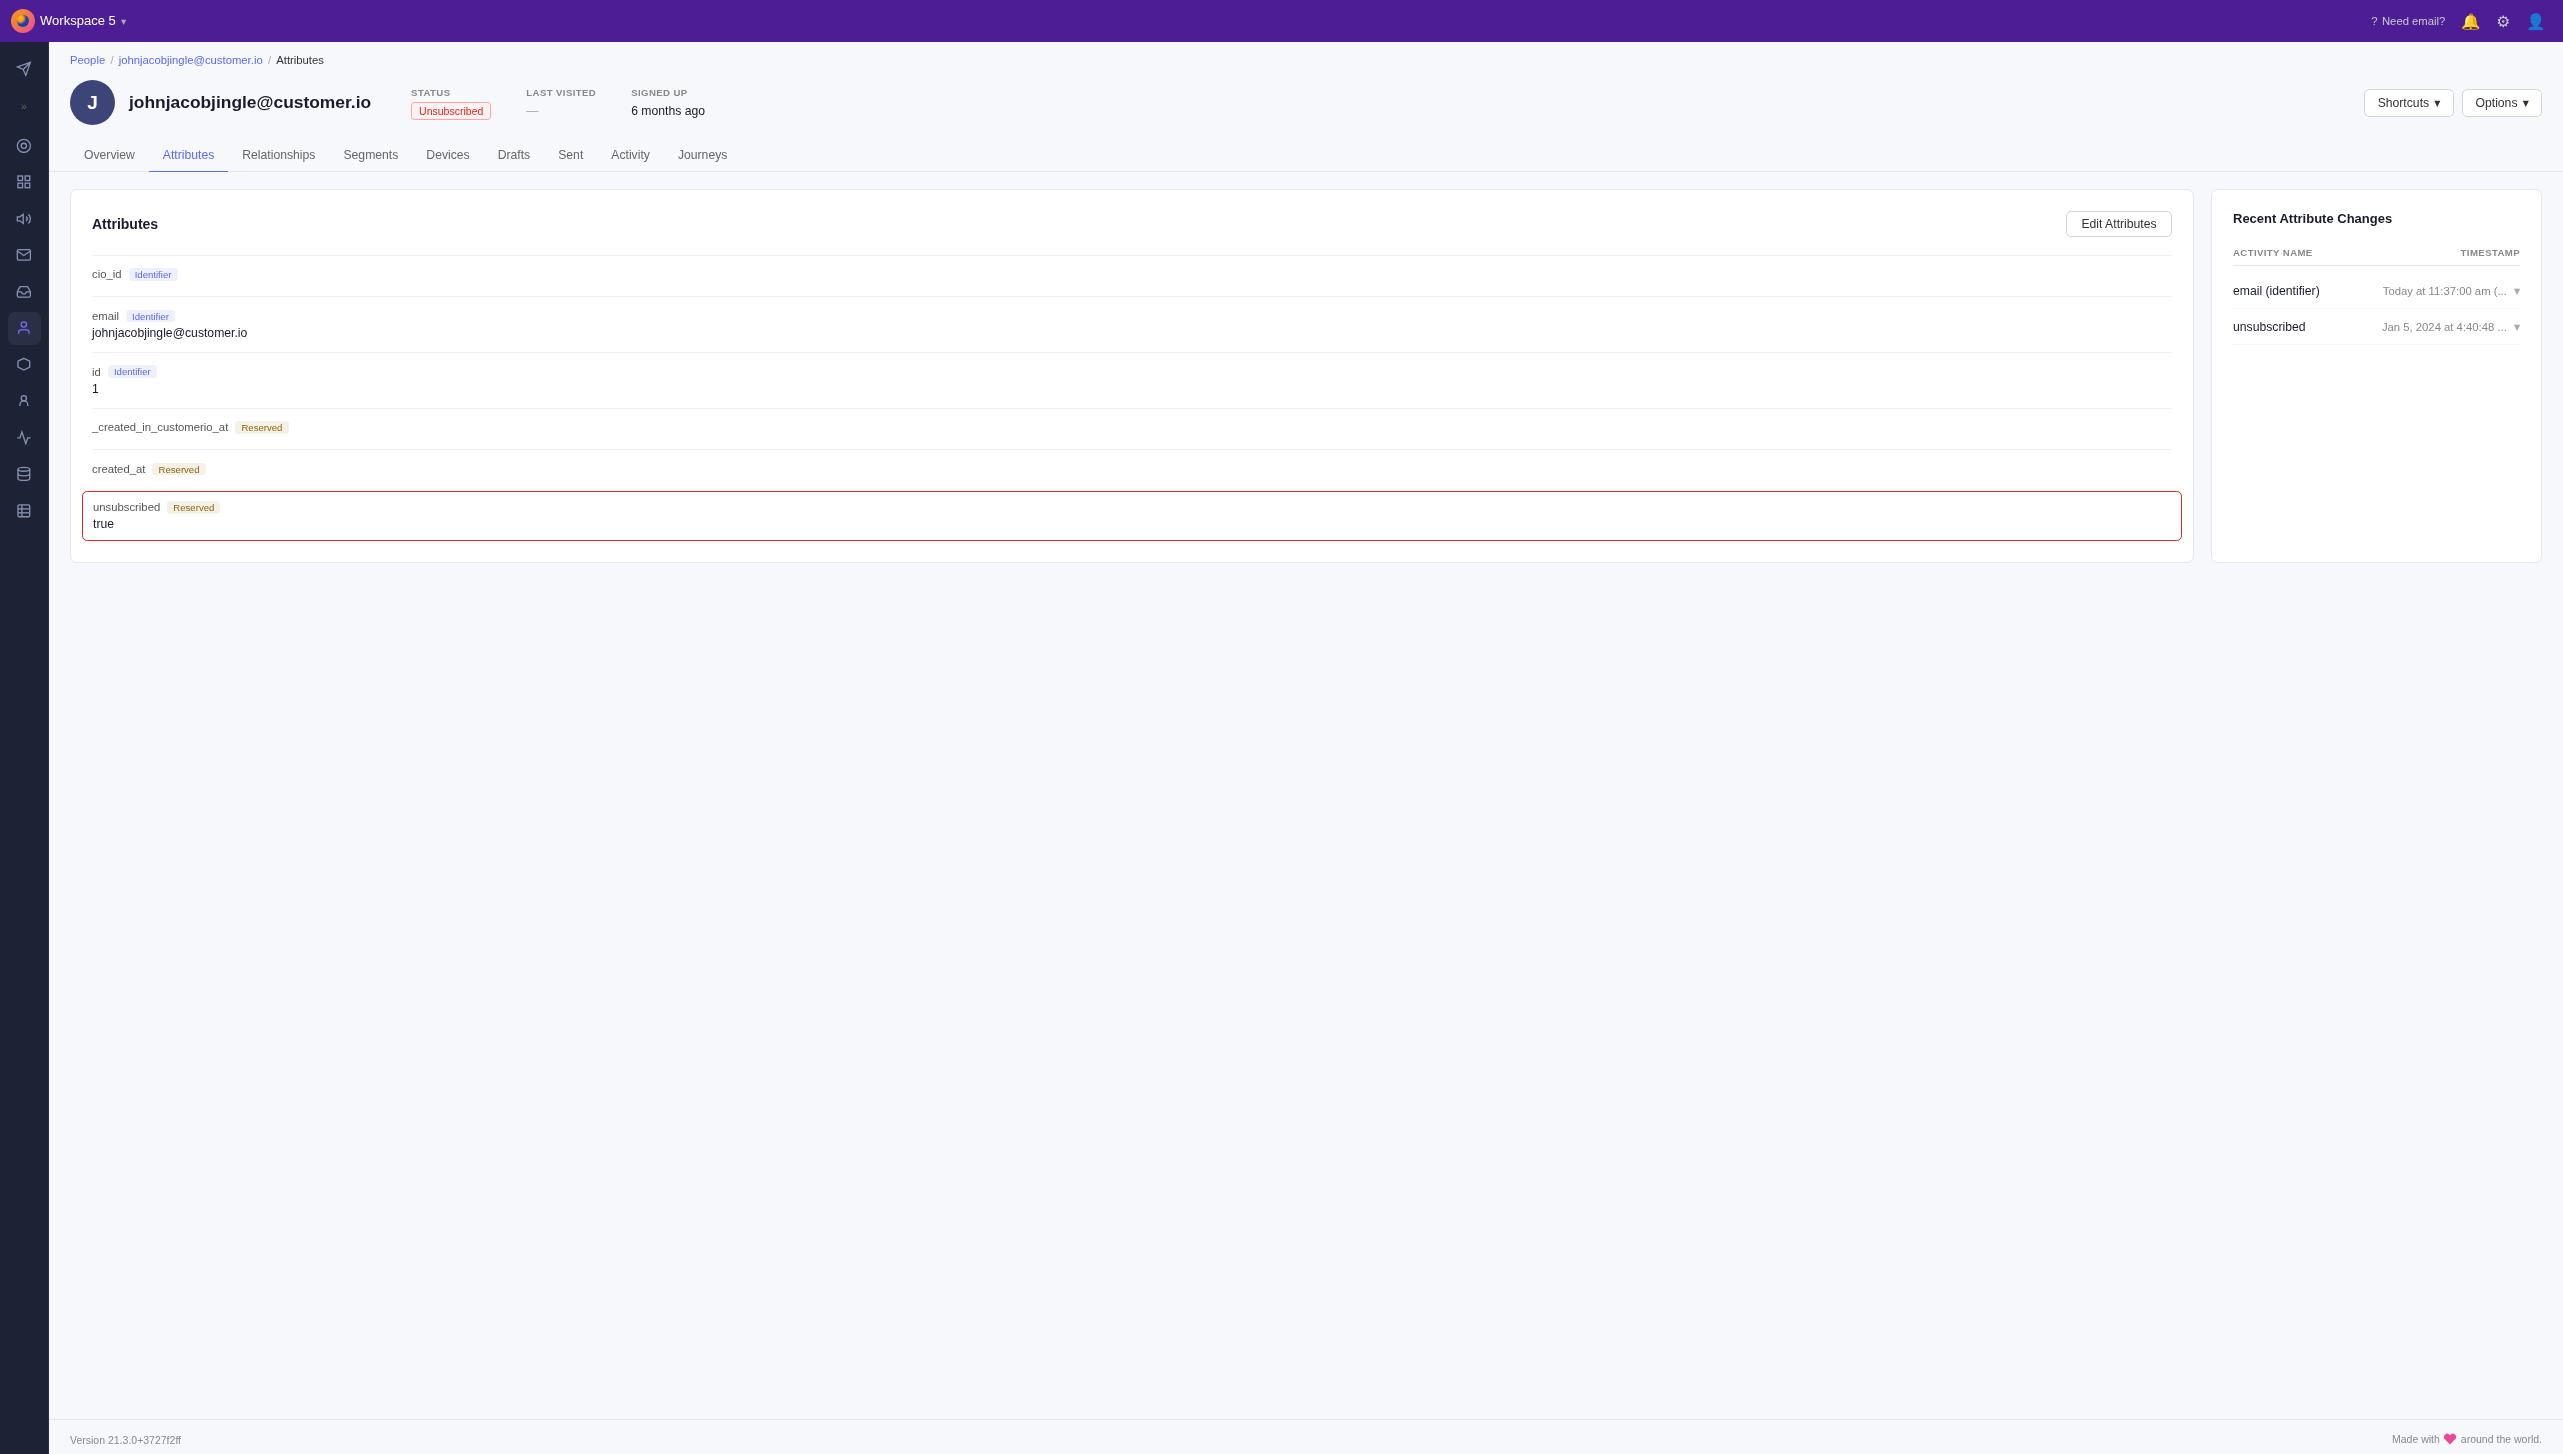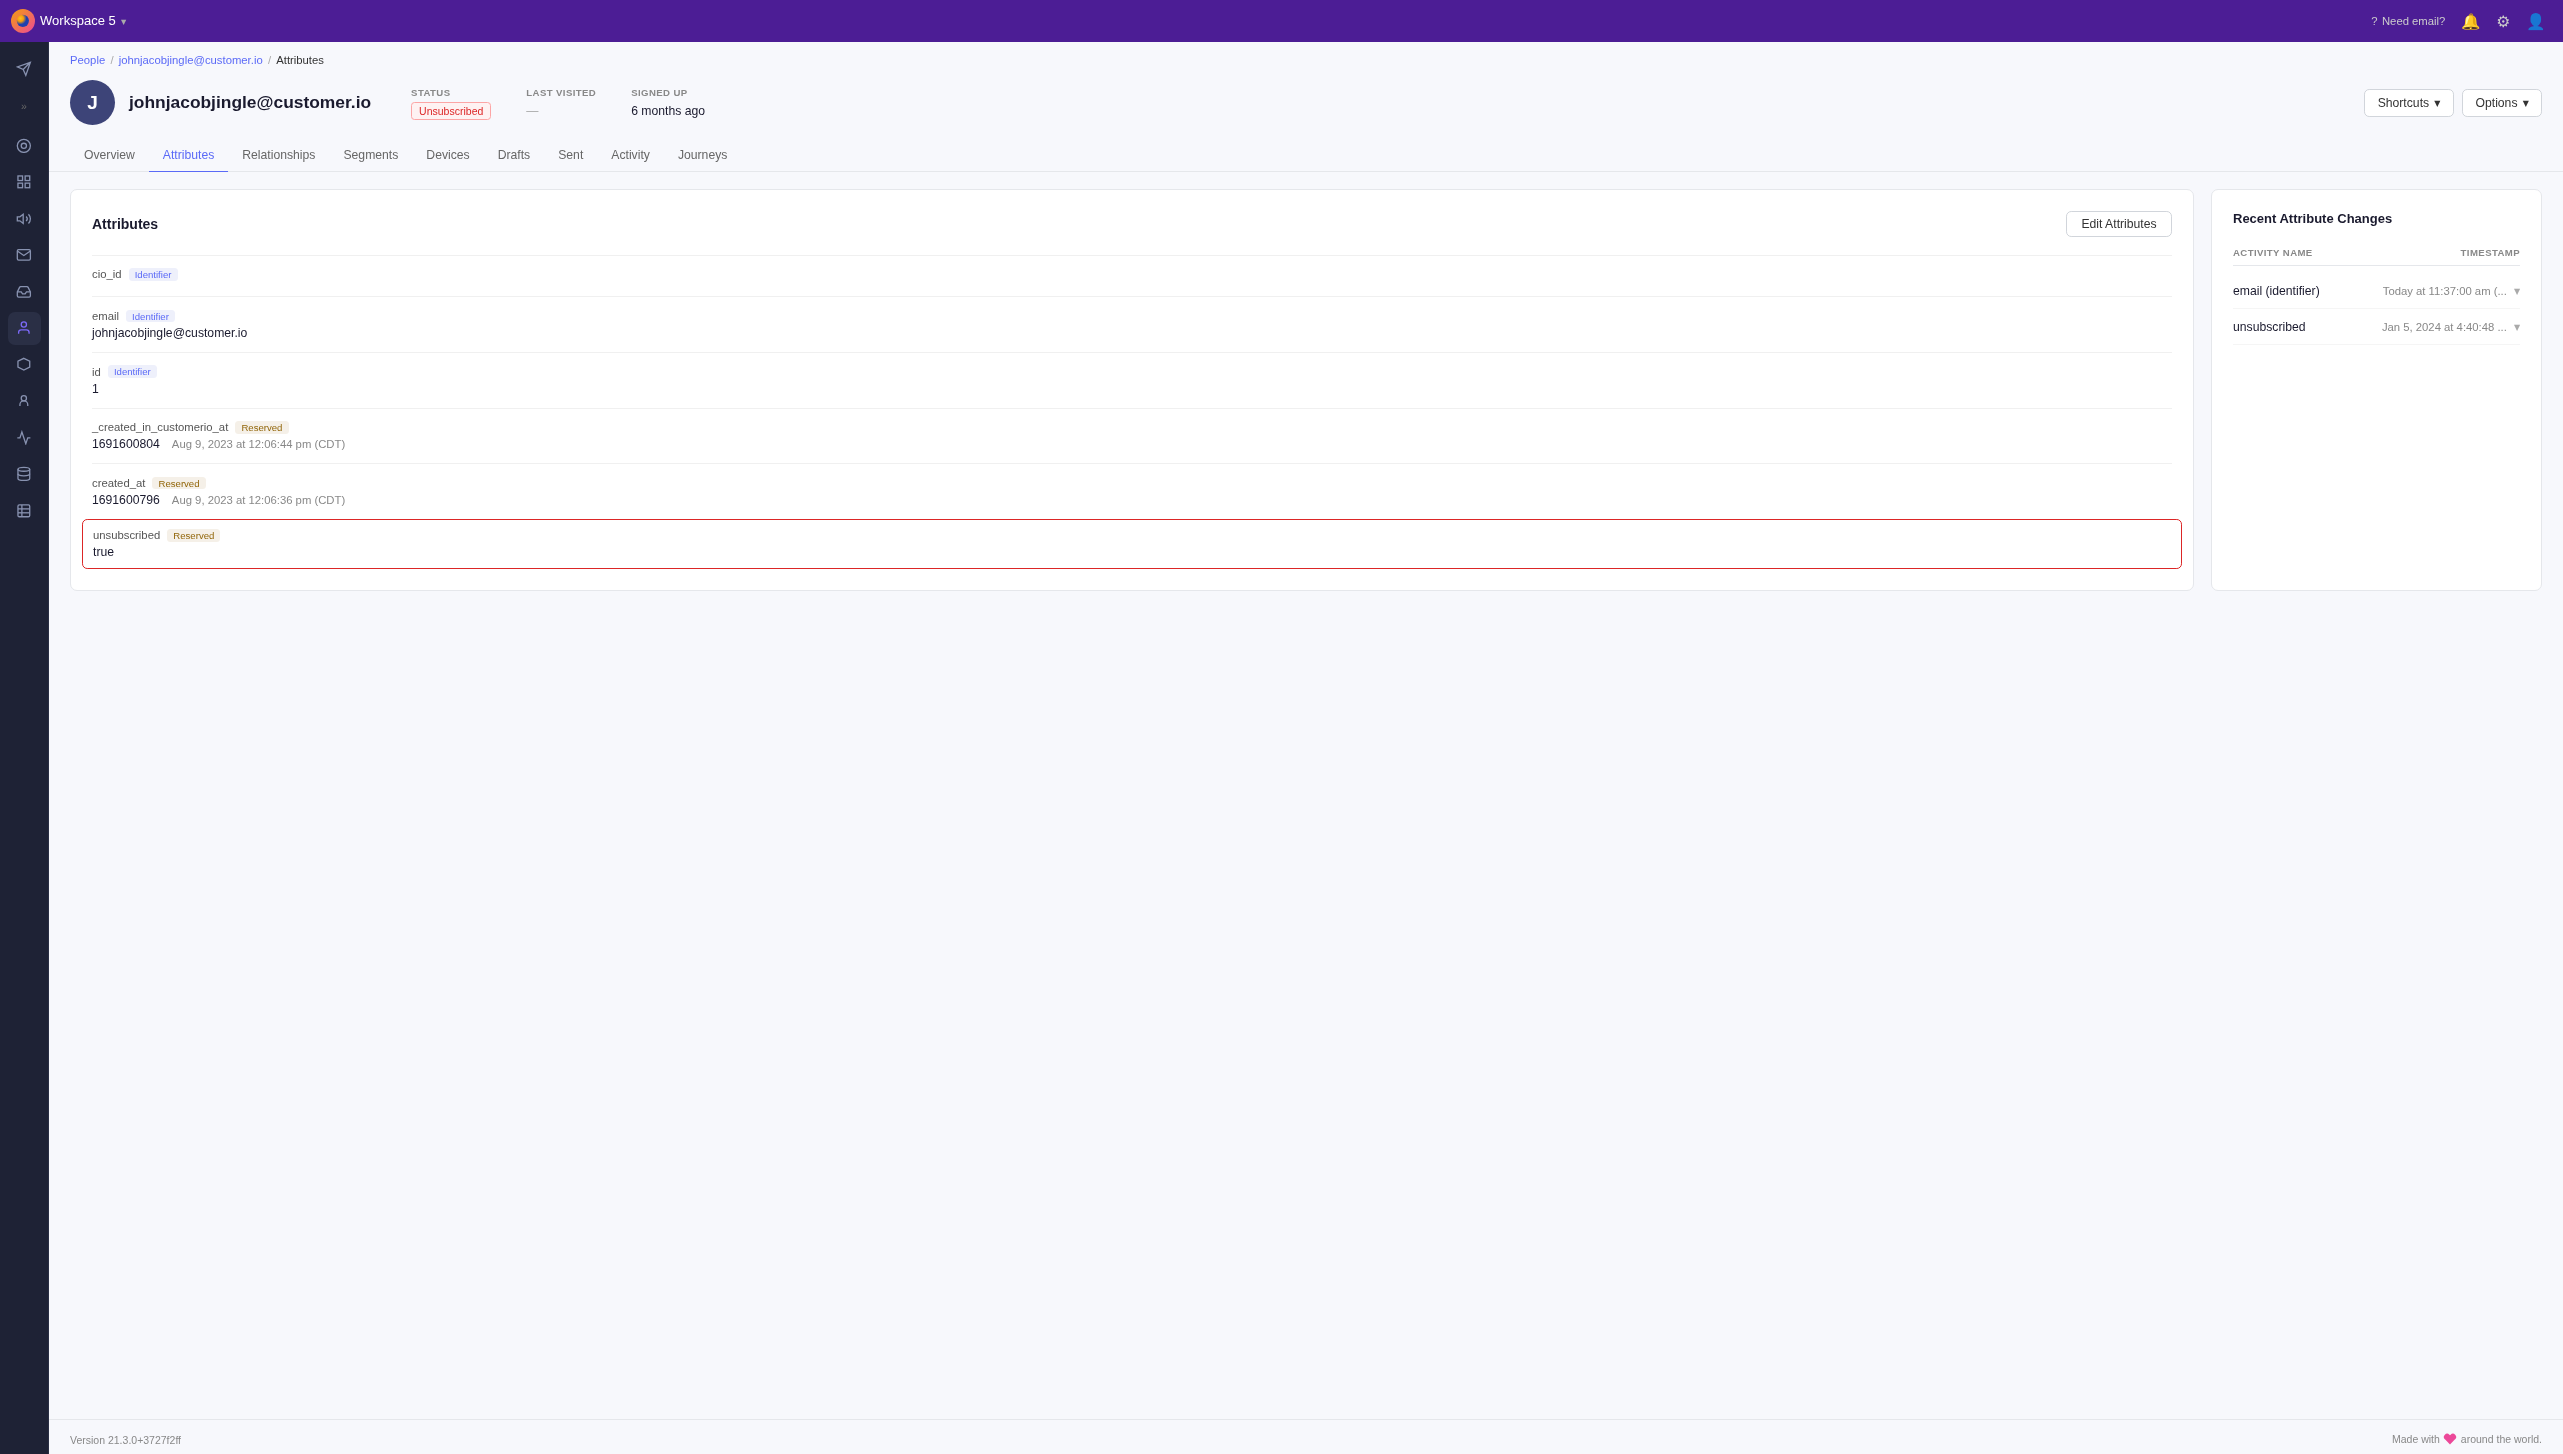--- a/index.html
+++ b/index.html
@@ -285,32 +285,26 @@
             <span class="badge identifier">Identifier</span>
           </div>
           <div class="attr-value">1</div>
         </div>
 
         <div class="attr-row">
           <div class="attr-label-row">
             <span class="attr-name">_created_in_customerio_at</span>
             <span class="badge reserved">Reserved</span>
           </div>
-          <div class="attr-value">
-            1691600804 <span class="attr-value-secondary">Aug 9, 2023 at 12:06:44 pm (CDT)</span>
-          </div>
         </div>
 
         <div class="attr-row">
           <div class="attr-label-row">
             <span class="attr-name">created_at</span>
             <span class="badge reserved">Reserved</span>
-          </div>
-          <div class="attr-value">
-            1691600796 <span class="attr-value-secondary">Aug 9, 2023 at 12:06:36 pm (CDT)</span>
           </div>
         </div>
 
         <div class="attr-row highlighted">
           <div class="attr-label-row">
             <span class="attr-name">unsubscribed</span>
             <span class="badge reserved">Reserved</span>
           </div>
           <div class="attr-value">true</div>
         </div>

